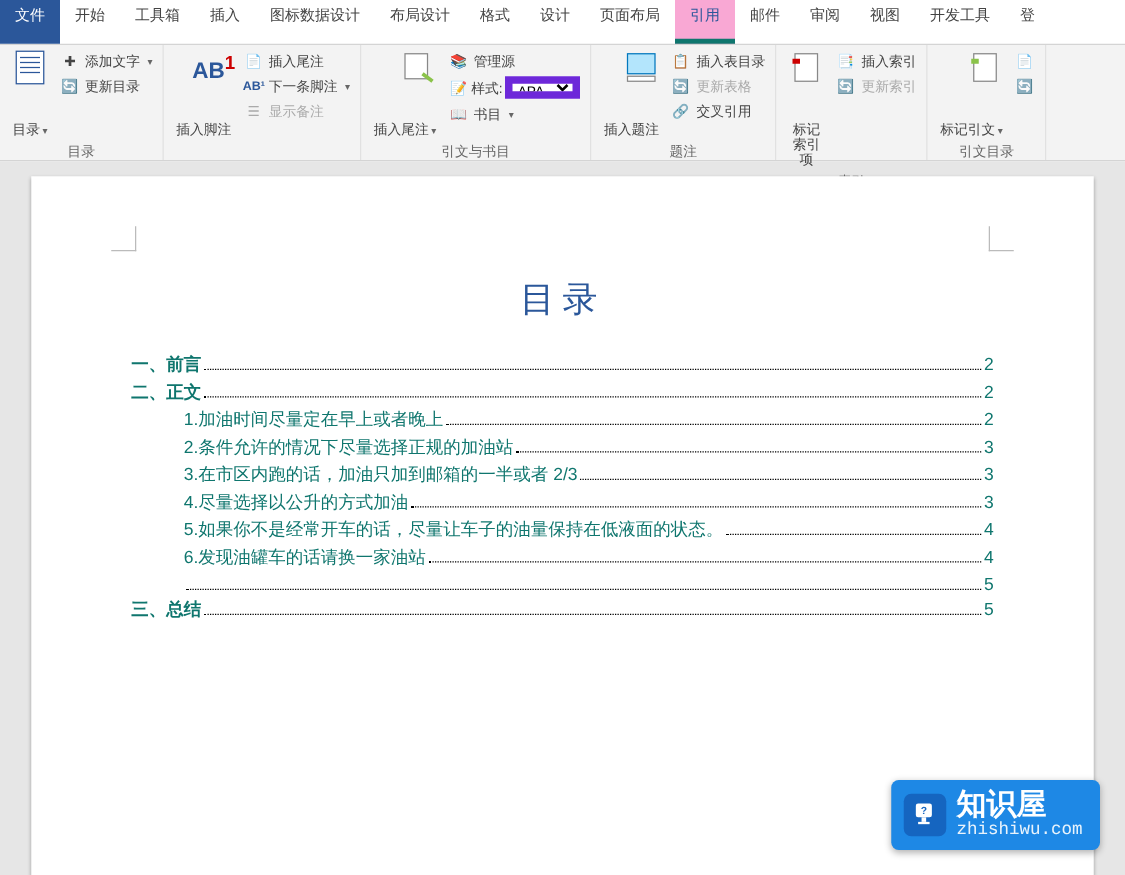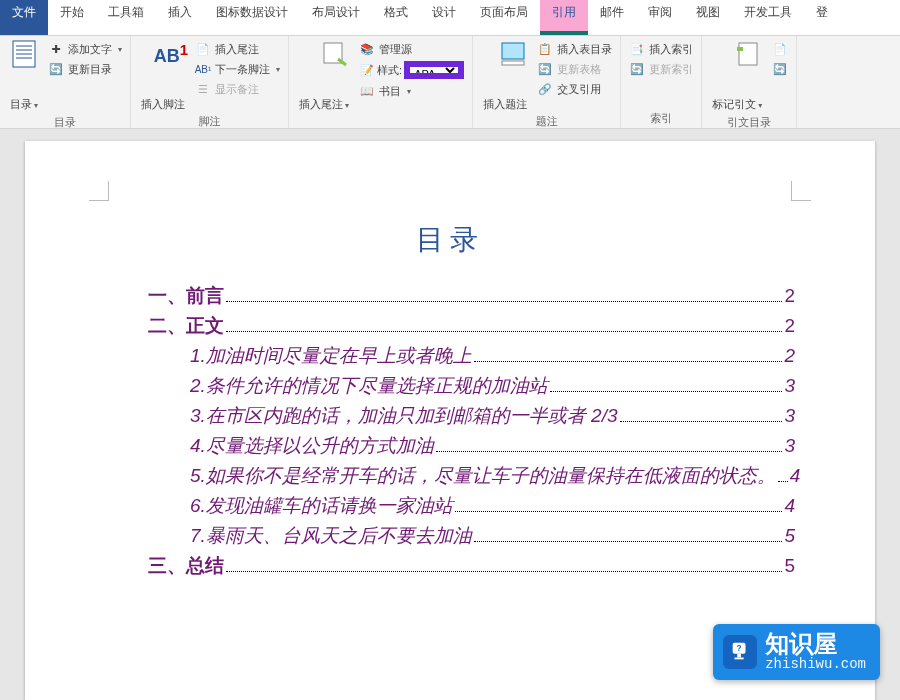--- a/index.html
+++ b/index.html
@@ -27,23 +27,23 @@
 .style-select select { font-size: 11px; border: 6px solid #6d28d9; background: #fff; height: 18px; width: 60px; }
 
 
 .doc-wrap { background: #e6e6e6; height: 582px; overflow: auto; padding: 12px 0 0 0; }
 .page { background: #fff; width: 850px; margin: 0 auto; min-height: 560px; box-shadow: 0 1px 3px rgba(0,0,0,0.3); padding: 50px 80px; position: relative; }
 .corner { position: absolute; width: 20px; height: 20px; }
 .corner.tl { top: 40px; left: 64px; border-left: 1px solid #bbb; border-top: 1px solid #bbb; transform: rotate(180deg); }
 .corner.tr { top: 40px; right: 64px; border-right: 1px solid #bbb; border-top: 1px solid #bbb; transform: rotate(180deg); }
 
 .doc-title { text-align: center; font-size: 28px; color: #2b579a; font-family: "SimSun", serif; margin: 30px 0 24px 0; letter-spacing: 6px; }
-.toc { font-family: "SimSun", serif; font-size: 19px; color: #701a75; margin-left: 43px; }
+.toc { font-family: "SimSun", serif; font-size: 14px; color: #0f766e; }
 .toc-row { display: flex; align-items: baseline; margin: 4px 0; white-space: nowrap; }
-.toc-row.l2 { padding-left: 42px; font-style: italic; }
+.toc-row.l2 { padding-left: 42px; }
 .toc-row .txt { }
 .toc-row .txt.bold { font-weight: bold; }
 .toc-row .dots { flex: 1; border-bottom: 1.5px dotted #000; margin: 0 2px 3px 2px; min-width: 10px; }
 .toc-row .pg { }
 
 
 .badge { position: absolute; right: 20px; bottom: 20px; display: flex; align-items: center; background: #1e88e5; color: #fff; padding: 8px 14px 8px 10px; border-radius: 6px; box-shadow: 0 2px 6px rgba(0,0,0,0.3); }
 .badge .bic { width: 34px; height: 34px; background: #1565c0; border-radius: 6px; display: flex; align-items: center; justify-content: center; margin-right: 8px; }
 .badge .bt { font-size: 24px; font-weight: bold; line-height: 1; }
 .badge .bs { font-size: 14px; opacity: .9; font-family: Liberation Mono, monospace; }
@@ -107,31 +107,30 @@
             <span style="font-size:18px;color:#2b579a;font-weight:bold">AB<sup style="color:#c00">1</sup></span>
           </span>
         <span class="lbl">插入脚注</span>
       </div>
       <div class="stack">
         <div class="sbtn">
             <span class="ic">📄</span>
             <span>插入尾注</span>
           </div>
         <div class="sbtn">
-            <span class="ic" style="color:#2b579a;font-size:10px;font-weight:normal">AB¹</span>
+            <span class="ic" style="color:#2b579a;font-size:10px;font-weight:bold">AB¹</span>
             <span>下一条脚注</span>
             <span class="dropdown-arrow">▾</span>
           </div>
         <div class="sbtn" style="color:#aaa">
             <span class="ic">☰</span>
             <span>显示备注</span>
           </div>
       </div>
     </div>
-    <div class="group-label">脚注</div>
   </div>
 
   <div class="group">
     <div class="group-body">
       <div class="vbtn">
         <span class="ic">
             <svg width="26" height="26">
               <rect x="2" y="2" width="18" height="20" fill="#fff" stroke="#888"></rect>
               <path d="M16 18 L24 24" stroke="#8bc34a" stroke-width="3"></path>
             </svg>
@@ -148,20 +147,21 @@
             <span>样式:</span> 
             <select><option>APA</option></select>
           </div>
         <div class="sbtn">
             <span class="ic">📖</span>
             <span>书目</span>
             <span class="dropdown-arrow">▾</span>
           </div>
       </div>
     </div>
+    <div class="group-label">引文与书目</div>
   </div>
 
   <div class="group">
     <div class="group-body">
       <div class="vbtn">
         <span class="ic">
             <svg width="26" height="26">
               <rect x="2" y="2" width="22" height="16" fill="#b3e5fc" stroke="#0277bd"></rect>
               <rect x="2" y="20" width="22" height="4" fill="#fff" stroke="#888"></rect>
             </svg>
@@ -181,20 +181,29 @@
             <span class="ic">🔗</span>
             <span>交叉引用</span>
           </div>
       </div>
     </div>
     <div class="group-label">题注</div>
   </div>
 
   <div class="group">
     <div class="group-body">
+      <div class="vbtn">
+        <span class="ic">
+            <svg width="26" height="26">
+              <rect x="4" y="2" width="18" height="22" fill="#fff" stroke="#888"></rect>
+              <rect x="2" y="6" width="6" height="4" fill="#c00"></rect>
+            </svg>
+          </span>
+        <span class="lbl"><span style="display:inline-block;width:28px;word-break:break-all;">标记索引项</span></span>
+      </div>
       <div class="stack">
         <div class="sbtn">
             <span class="ic">📑</span>
             <span>插入索引</span>
           </div>
         <div class="sbtn" style="color:#aaa">
             <span class="ic">🔄</span>
             <span>更新索引</span>
           </div>
       </div>
@@ -267,21 +276,20 @@
           <span class="txt">5.如果你不是经常开车的话，尽量让车子的油量保持在低液面的状态。</span>
           <span class="dots"></span>
           <span class="pg">4</span>
         </div>
         <div class="toc-row l2">
           <span class="txt">6.发现油罐车的话请换一家油站</span>
           <span class="dots"></span>
           <span class="pg">4</span>
         </div>
         <div class="toc-row l2">
-          <span class="txt">7.暴雨天、台风天之后不要去加油</span>
           <span class="dots"></span>
           <span class="pg">5</span>
         </div>
         <div class="toc-row">
           <span class="txt bold">三、总结</span>
           <span class="dots"></span>
           <span class="pg">5</span>
         </div>
       </div>
   </div>

